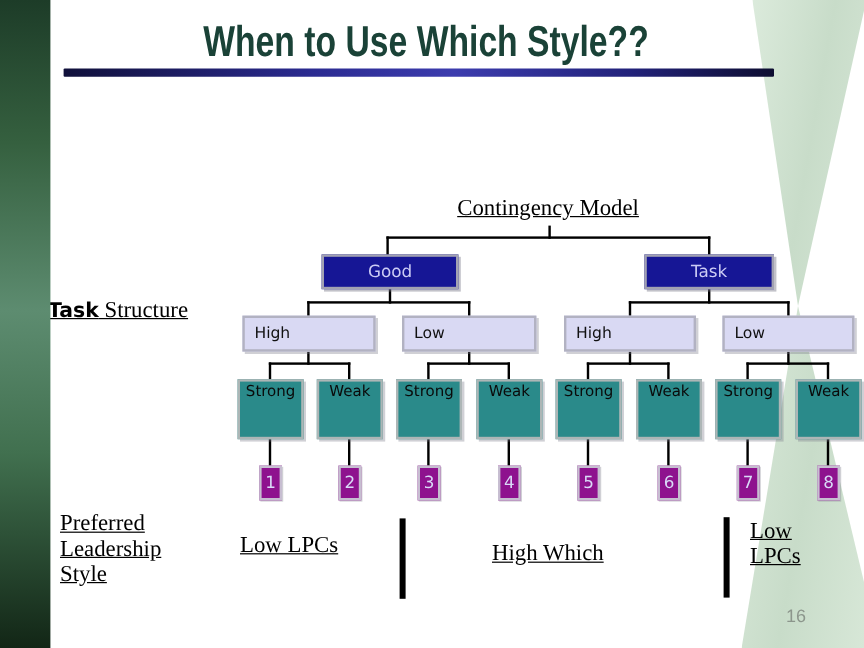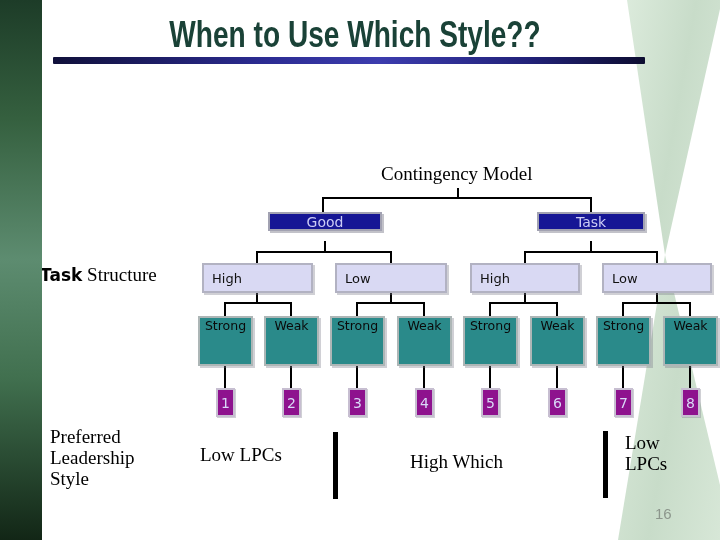--- a/index.html
+++ b/index.html
@@ -19,33 +19,33 @@
 
   
   .title { position:absolute; top:16px; left:30px; right:40px; text-align:center; z-index:5;
            font-weight:bold; font-size:36px; line-height:38px; color:#1a4237;
            transform:scaleX(0.78); font-family:"Liberation Sans", sans-serif; }
   .underline { position:absolute; left:53px; top:57px; width:592px; height:7px; z-index:4; border-radius:1px;
            background:linear-gradient(90deg,#10103a,#2b2b91 35%,#3c3cae 55%,#22227a 80%,#0d0d30); }
 
   
   .serif { position:absolute; z-index:4; font-family:"Liberation Serif","DejaVu Serif",serif;
-           font-size:19px; line-height:21px; color:#000; white-space:pre-line; }
+           font-size:19px; line-height:21px; color:#000; white-space:pre-line;text-decoration:underline; }
   .comic { font-family:"DejaVu Sans",sans-serif; font-weight:600; font-size:17px; }
 
   
   .ln { position:absolute; background:#000; z-index:2; }
   .ln.h { height:2px; } .ln.v { width:2px; }
 
   
   .box { position:absolute; z-index:3; box-sizing:border-box; display:flex;
          font-family:"DejaVu Sans",sans-serif; }
   .navy { background:#161695; border:2px solid #a2a2b2; color:#ccccf5; font-size:14px;
           align-items:center; justify-content:center; box-shadow:2px 2px 0 rgba(120,120,135,.45);
-          width:114px; height:19px; top:212px; }
+          width:114px; height:29px; top:212px; }
   .lav  { background:#d9d9f3; border:2px solid #b2b2c2; color:#111; font-size:13px;
           align-items:center; padding-left:8px; box-shadow:2px 2px 0 rgba(120,120,135,.35);
           height:30px; top:263px; }
   .teal { background:#2a8a8a; border:2px solid #adb6b6; color:#0a0a0a; font-size:12.5px;
           justify-content:center; align-items:flex-start; box-shadow:2px 2px 0 rgba(120,120,135,.35);
           width:55px; height:50px; top:316px; }
   .oct  { background:#8e128e; border:2px solid #c7bed1; color:#d9d9f7; font-size:14px;
           align-items:center; justify-content:center; box-shadow:1px 1px 0 rgba(120,120,135,.35);
           width:19px; height:29px; top:388px; }
 
@@ -60,21 +60,21 @@
 
   <div class="cone cone-top"></div>
   <div class="cone cone-bottom"></div>
   <div class="sidebar"></div>
 
   <div class="title">When to Use Which Style??</div>
   <div class="underline"></div>
 
   <div class="serif" style="left:381px; top:163px;">Contingency Model</div>
 
-  <div class="serif" style="left:40px; top:264px;"><span class="comic">Task</span><span> Structure</span></div>
+  <div class="serif" style="left:40px; top:248px;"><span class="comic">Task</span><span> Structure</span></div>
   <div class="serif" style="left:50px; top:426px;">Preferred
 Leadership
 Style</div>
 
   <div class="ln v" style="left:457px; top:188px; height:11px;"></div>
   <div class="ln h" style="left:322px; top:197px; width:270px;"></div>
   <div class="ln v" style="left:322px; top:197px; height:16px;"></div>
   <div class="ln v" style="left:590px; top:197px; height:16px;"></div>
   <div class="ln v" style="left:324px; top:241px; height:12px;"></div>
   <div class="ln v" style="left:590px; top:241px; height:12px;"></div>

